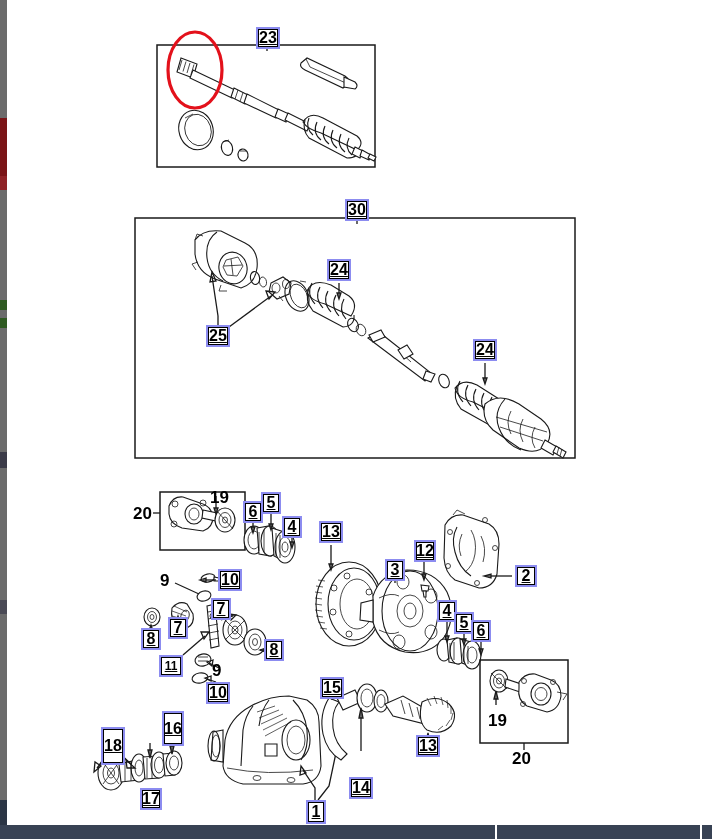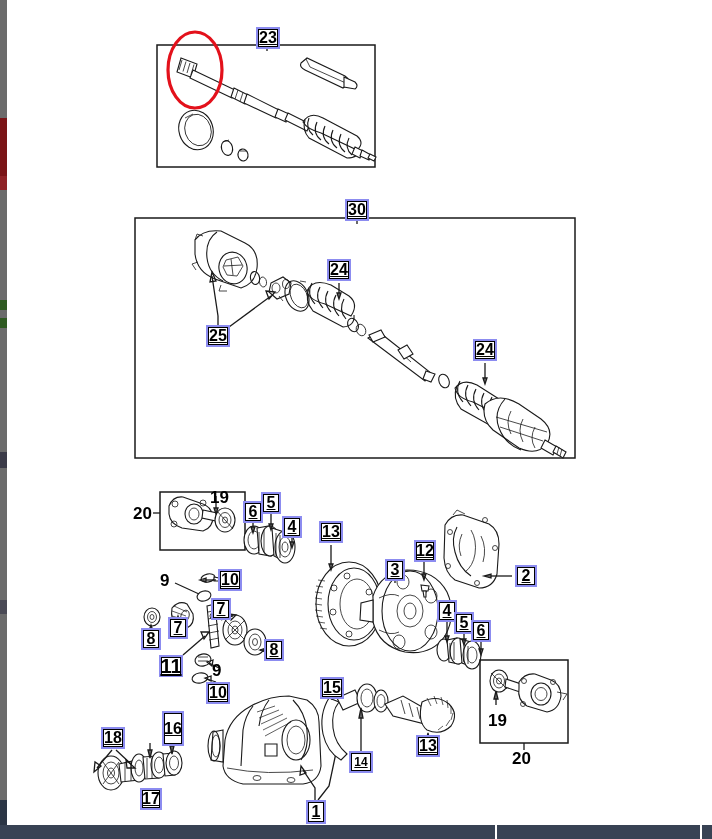--- a/index.html
+++ b/index.html
@@ -606,46 +606,46 @@
         <div class="plainnum" style="left: 153px; top: 572px; font-size: 17px;">9</div>
         <div class="callout" style="left: 211px; top: 569px; width: 24px; height: 22px; font-size: 16px;">
           <div class="inner">10</div>
         </div>
         <div class="callout" style="left: 134px; top: 628px; width: 20px; height: 22px; font-size: 16px;">
           <div class="inner">8</div>
         </div>
         <div class="callout" style="left: 161px; top: 617px; width: 20px; height: 22px; font-size: 16px;">
           <div class="inner">7</div>
         </div>
-        <div class="callout" style="left: 152px; top: 655px; width: 24px; height: 22px; font-size: 20px;">
+        <div class="callout" style="left: 152px; top: 655px; width: 24px; height: 22px; font-size: 12px;">
           <div class="inner">11</div>
         </div>
         <div class="callout" style="left: 204px; top: 598px; width: 20px; height: 22px; font-size: 16px;">
           <div class="inner">7</div>
         </div>
         <div class="callout" style="left: 257px; top: 639px; width: 20px; height: 22px; font-size: 16px;">
           <div class="inner">8</div>
         </div>
         <div class="plainnum" style="left: 205px; top: 662px; font-size: 17px;">9</div>
         <div class="callout" style="left: 199px; top: 682px; width: 24px; height: 22px; font-size: 16px;">
           <div class="inner">10</div>
         </div>
-        <div class="callout" style="left: 94px; top: 727px; width: 24px; height: 22px; font-size: 16px;">
+        <div class="callout" style="left: 94px; top: 727px; width: 24px; height: 38px; font-size: 16px;">
           <div class="inner">18</div>
         </div>
         <div class="callout" style="left: 133px; top: 752px; width: 22px; height: 22px; font-size: 16px; margin-top: 36px;">
           <div class="inner">17</div>
         </div>
         <div class="callout" style="left: 155px; top: 711px; width: 22px; height: 35px; font-size: 16px;">
           <div class="inner">16</div>
         </div>
         <div class="callout" style="left: 313px; top: 677px; width: 24px; height: 22px; font-size: 16px; justify-content: flex-end;">
           <div class="inner">15</div>
         </div>
-        <div class="callout" style="left: 342px; top: 751px; width: 24px; height: 22px; font-size: 12px;">
+        <div class="callout" style="left: 342px; top: 777px; width: 24px; height: 22px; font-size: 16px;">
           <div class="inner">14</div>
         </div>
         <div class="callout" style="left: 409px; top: 735px; width: 24px; height: 22px; font-size: 16px;">
           <div class="inner">13</div>
         </div>
         <div class="plainnum" style="left: 481px; top: 712px; font-size: 17px;">19</div>
         <div class="plainnum" style="left: 505px; top: 750px; font-size: 17px;">20</div>
         <div class="callout" style="left: 299px; top: 800px; width: 20px; height: 24px; font-size: 16px;">
           <div class="inner">1</div>
         </div>

